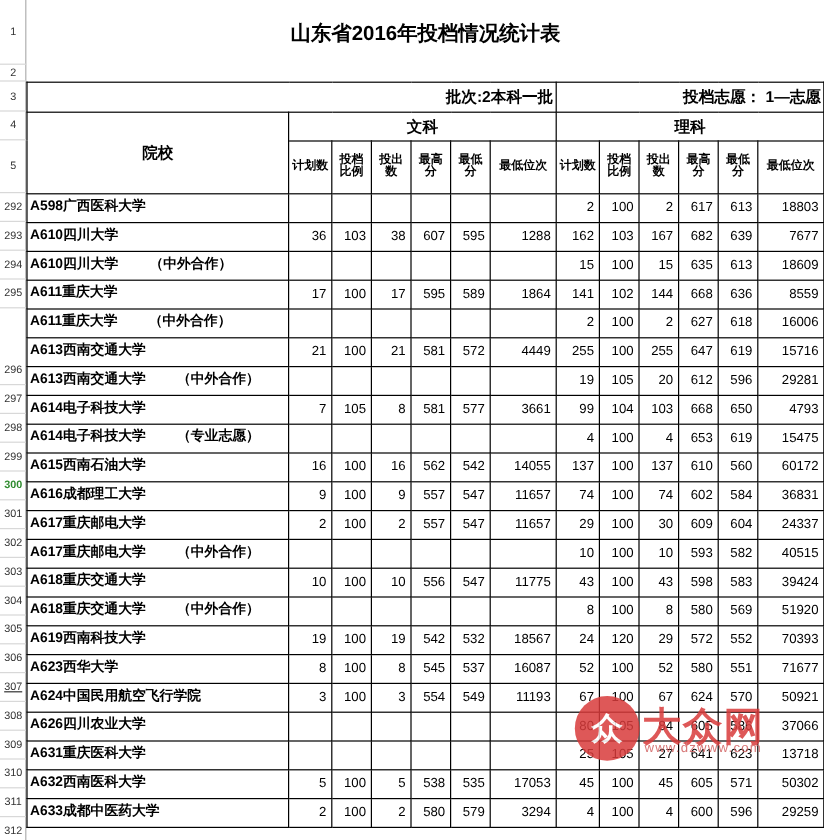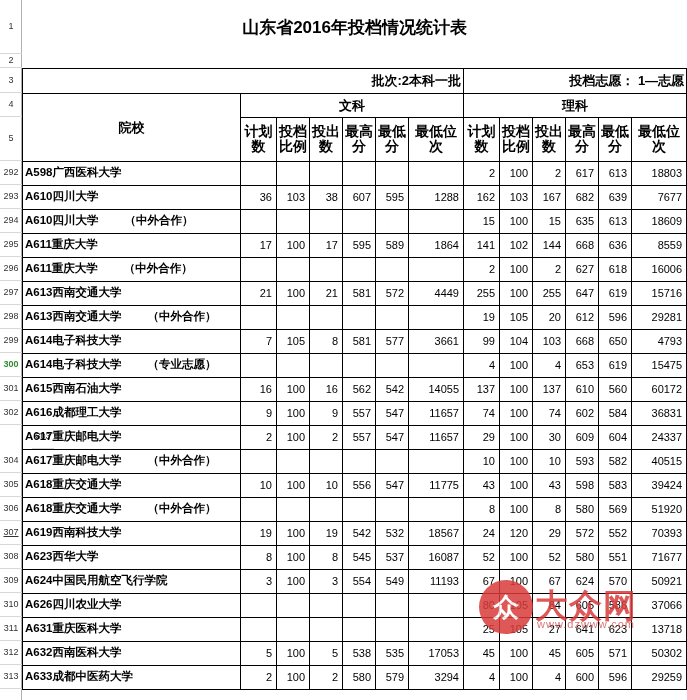--- a/index.html
+++ b/index.html
@@ -99,21 +99,21 @@
   .hdr-school {
     text-align: center;
     font-weight: bold;
     font-size: 13px;
     vertical-align: middle;
   }
   .hdr-col {
     height: 44px;
     text-align: center;
     font-weight: bold;
-    font-size: 14px;
+    font-size: 10px;
     vertical-align: middle;
     line-height: 1.05;
   }
   .data-row td {
     height: 24px;
     vertical-align: middle;
   }
   .name-cell {
     font-weight: bold;
     font-size: 11.5px;
@@ -182,28 +182,28 @@
   <div class="gutter" id="gutter">
       <div class="gutter-cell" style="height: 54px;">1</div>
       <div class="gutter-cell" style="height: 14px;">2</div>
       <div class="gutter-cell" style="height: 25px;">3</div>
       <div class="gutter-cell" style="height: 24px;">4</div>
       <div class="gutter-cell" style="height: 44px;">5</div>
       <div class="gutter-cell" style="height: 24px;">292</div>
       <div class="gutter-cell" style="height: 24px;">293</div>
       <div class="gutter-cell" style="height: 24px;">294</div>
       <div class="gutter-cell" style="height: 24px;">295</div>
-      <div class="gutter-cell" style="height: 24px;">296</div>
+      <div class="gutter-cell" style="height: 24px; margin-top: 40px;">296</div>
       <div class="gutter-cell" style="height: 24px;">297</div>
       <div class="gutter-cell" style="height: 24px;">298</div>
       <div class="gutter-cell" style="height: 24px;">299</div>
       <div class="gutter-cell green" style="height: 24px;">300</div>
       <div class="gutter-cell" style="height: 24px;">301</div>
       <div class="gutter-cell" style="height: 24px;">302</div>
-      <div class="gutter-cell" style="height: 24px; margin-left: 32px;">303</div>
+      <div class="gutter-cell" style="height: 24px;">303</div>
       <div class="gutter-cell" style="height: 24px;">304</div>
       <div class="gutter-cell" style="height: 24px;">305</div>
       <div class="gutter-cell" style="height: 24px;">306</div>
       <div class="gutter-cell" style="height: 24px; text-decoration: underline;">307</div>
       <div class="gutter-cell" style="height: 24px;">308</div>
       <div class="gutter-cell" style="height: 24px;">309</div>
       <div class="gutter-cell" style="height: 24px;">310</div>
       <div class="gutter-cell" style="height: 24px;">311</div>
       <div class="gutter-cell" style="height: 24px;">312</div>
       <div class="gutter-cell" style="height: 24px;">313</div>

